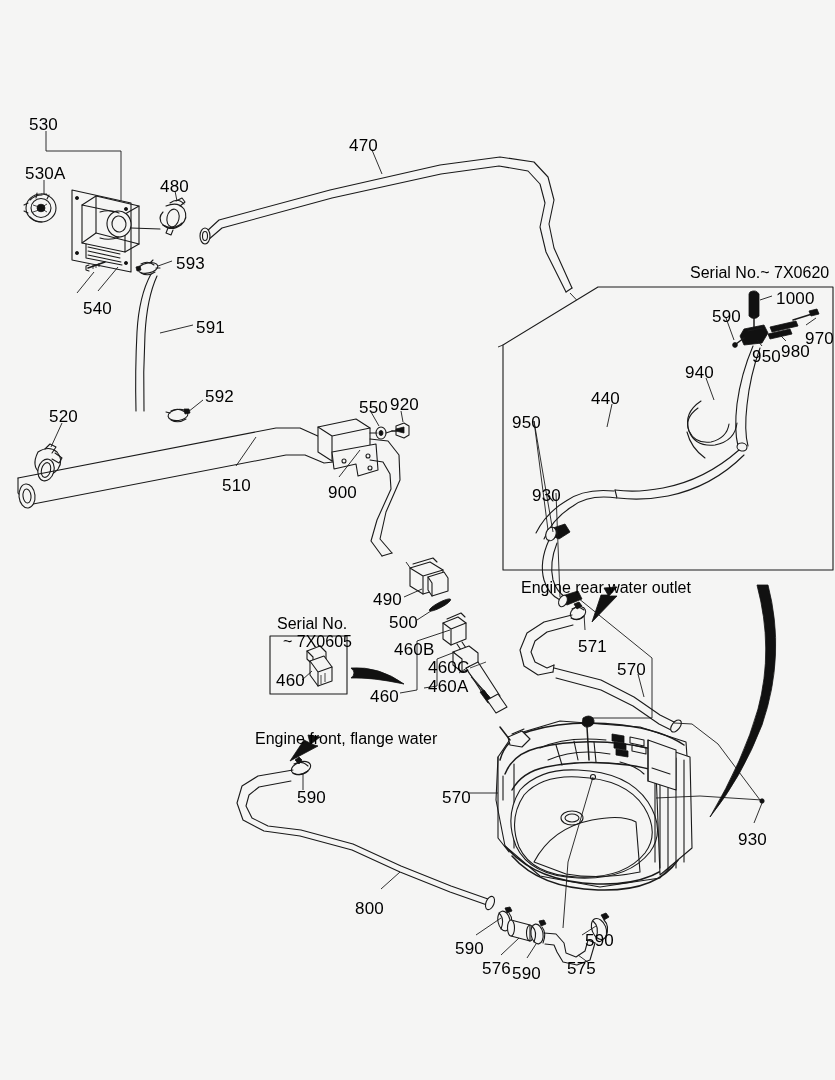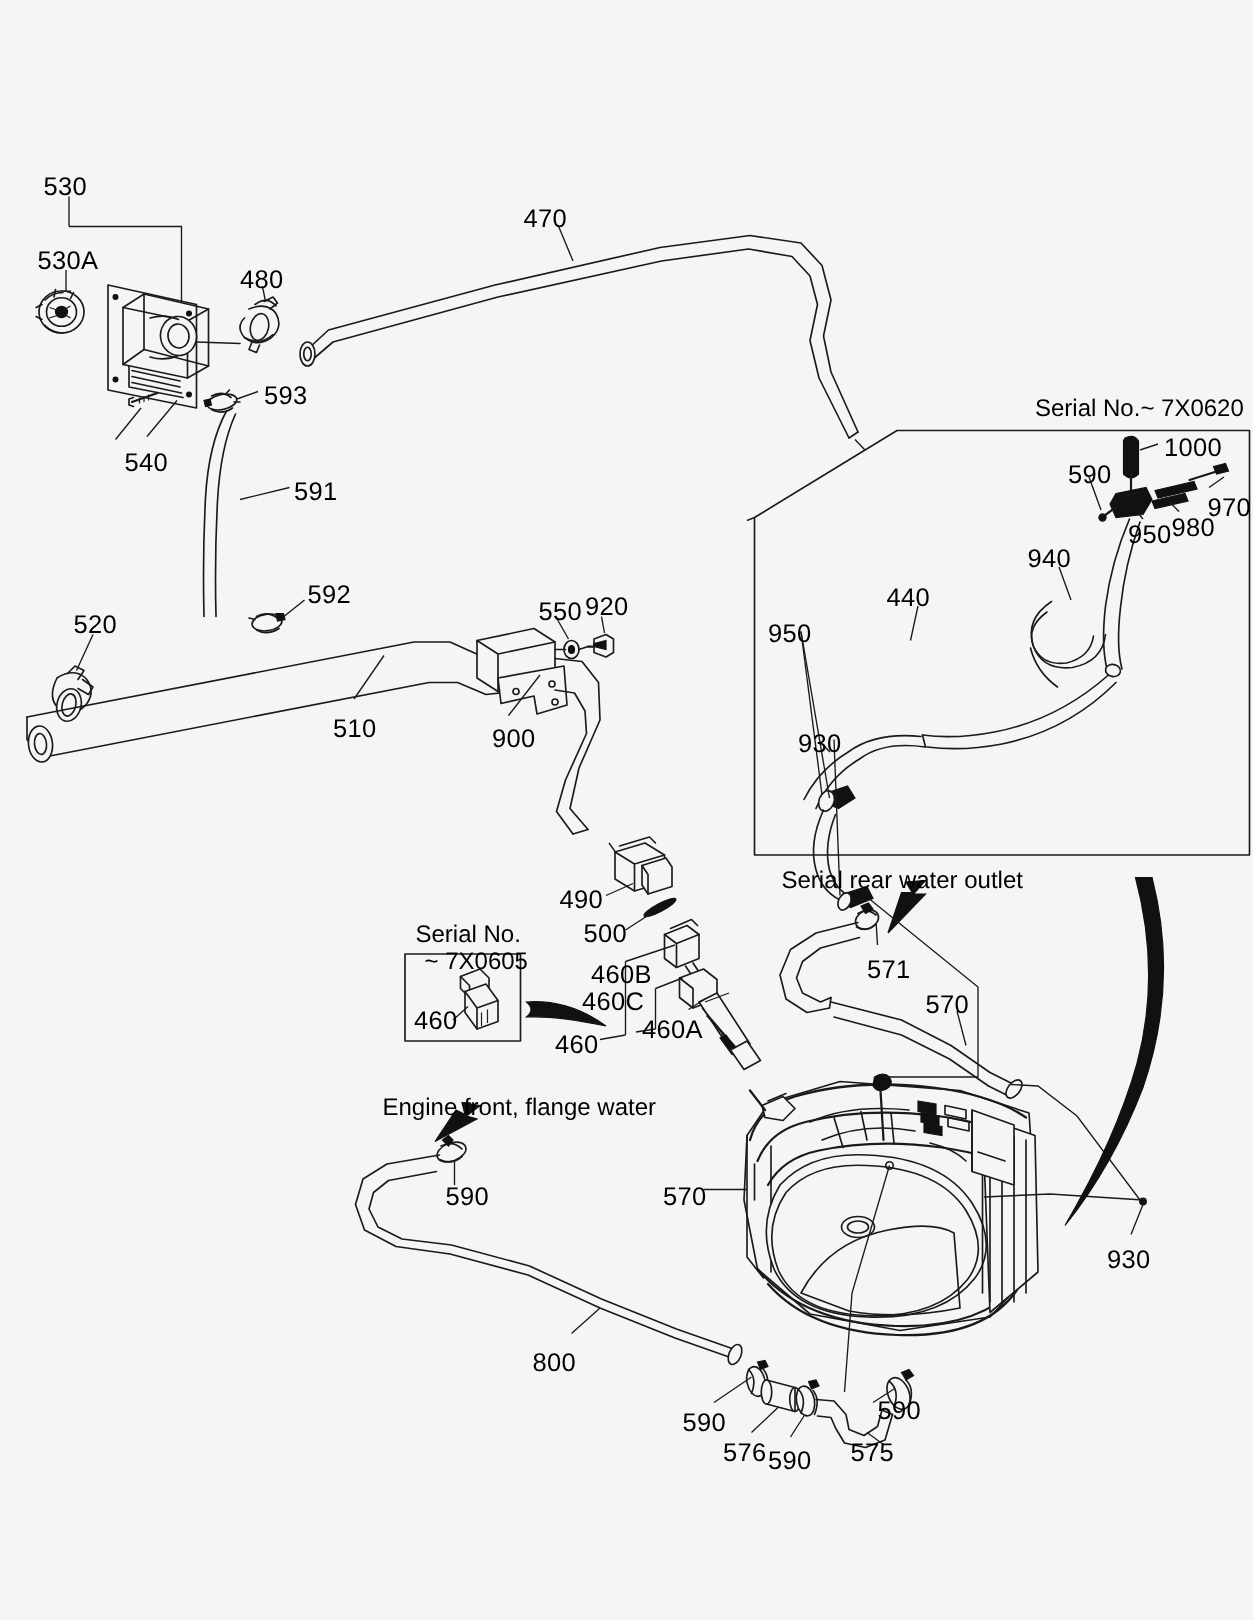--- a/index.html
+++ b/index.html
@@ -459,41 +459,41 @@
 <div class="lbl" style="left:205px;top:388px">592</div>
 <div class="lbl" style="left:49px;top:408px">520</div>
 <div class="lbl" style="left:222px;top:477px">510</div>
 <div class="lbl" style="left:328px;top:484px">900</div>
 <div class="lbl" style="left:359px;top:399px">550</div>
 <div class="lbl" style="left:390px;top:396px">920</div>
 
 <div class="lbl" style="left:373px;top:591px">490</div>
 <div class="lbl" style="left:389px;top:614px">500</div>
 <div class="lbl" style="left:394px;top:641px">460B</div>
-<div class="lbl" style="left:388px;top:659px">460C</div>
+<div class="lbl" style="left:428px;top:659px">460C</div>
 <div class="lbl" style="left:428px;top:678px">460A</div>
 <div class="lbl" style="left:370px;top:688px">460</div>
 
 <div class="cap" style="left:277px;top:615px">
   <span>Serial No.</span><br>
   <span style="margin-left:6px">~ 7X0605</span>
 </div>
 <div class="lbl" style="left:276px;top:672px">460</div>
 
 <div class="cap" style="left:255px;top:730px">Engine front, flange water</div>
 <div class="lbl" style="left:297px;top:789px">590</div>
 <div class="lbl" style="left:442px;top:789px">570</div>
 <div class="lbl" style="left:355px;top:900px">800</div>
 <div class="lbl" style="left:455px;top:940px">590</div>
 <div class="lbl" style="left:482px;top:960px">576</div>
 <div class="lbl" style="left:512px;top:965px">590</div>
 <div class="lbl" style="left:567px;top:960px">575</div>
 <div class="lbl" style="left:585px;top:932px">590</div>
 
-<div class="cap" style="left:521px;top:579px">Serial rear water outlet</div>
+<div class="cap" style="left:521px;top:579px">Engine rear water outlet</div>
 <div class="lbl" style="left:578px;top:638px">571</div>
 <div class="lbl" style="left:617px;top:661px">570</div>
 <div class="lbl" style="left:738px;top:831px">930</div>
 
 <div class="cap" style="left:690px;top:264px">Serial No.~ 7X0620</div>
 <div class="lbl" style="left:776px;top:290px">1000</div>
 <div class="lbl" style="left:712px;top:308px">590</div>
 <div class="lbl" style="left:805px;top:330px">970</div>
 <div class="lbl" style="left:752px;top:348px">950</div>
 <div class="lbl" style="left:781px;top:343px">980</div>

